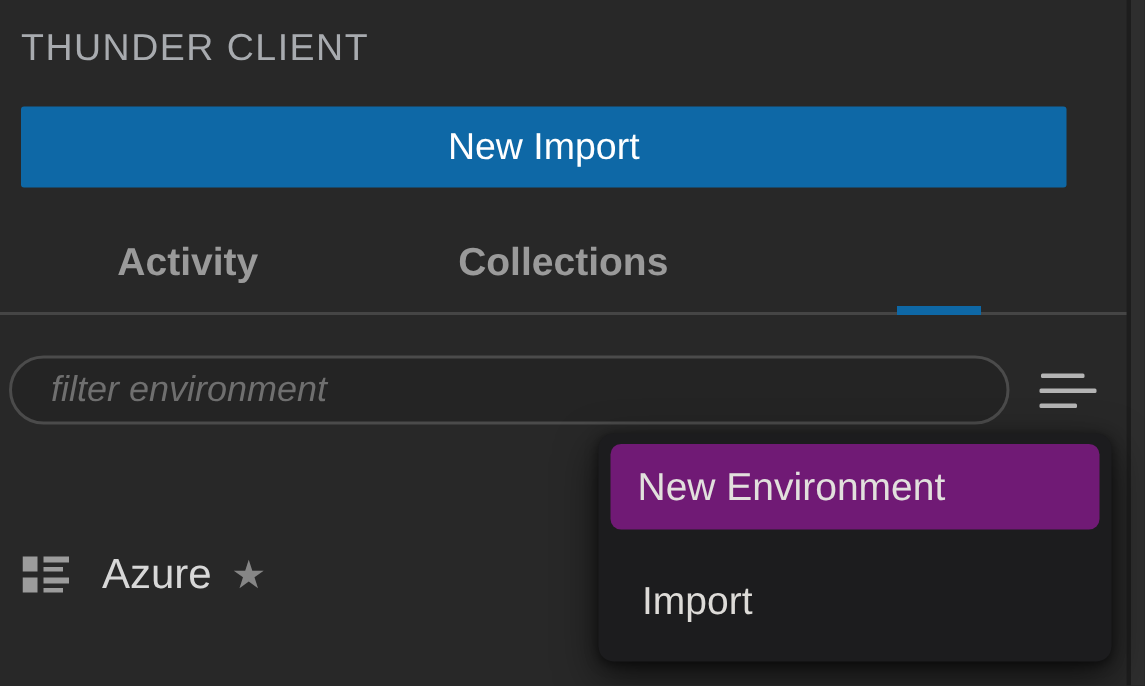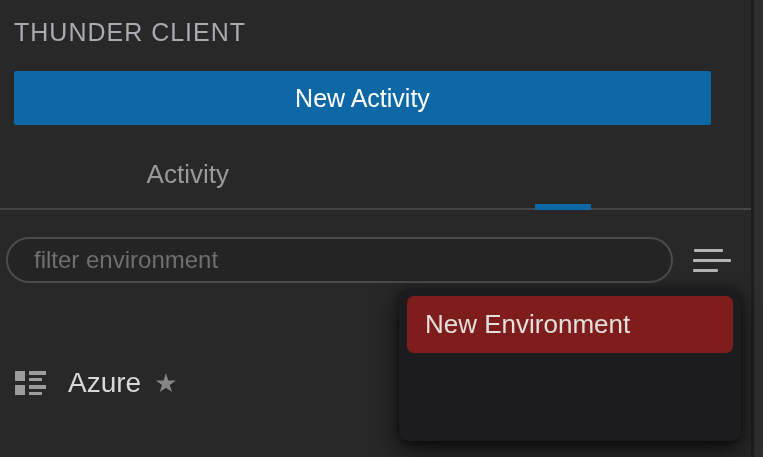--- a/index.html
+++ b/index.html
@@ -33,35 +33,35 @@
   }
 
   
   .tabs {
     position: absolute; left: 0; top: 140px; width: 751px; height: 70px;
     display: flex; border-bottom: 2px solid #454545;
   }
   .tab {
     flex: 1; display: flex; align-items: center; justify-content: center;
     position: relative; cursor: pointer;
-    font-size: 26px; font-weight: 400; color: #9a9a9a;
+    font-size: 26px; font-weight: 700; color: #9a9a9a;
   }
   .tab.active { color: #ffffff; }
   .tab .underline {
     position: absolute; bottom: -2px; left: 50%; transform: translateX(-50%);
     width: 56px; height: 6px; background: #0e68a6; display: none;
   }
   .tab.active .underline { display: block; }
 
   
   .filter-input {
     position: absolute; left: 6px; top: 237px; width: 667px; height: 46px;
     background: #242424; border: 2px solid #4b4b4b; border-radius: 23px;
     color: #d0d0d0; font-family: "Liberation Sans", sans-serif;
-    font-size: 24px; padding: 0 20px 0 26px; outline: none;
+    font-size: 24px; padding: 0 20px 0 26px; outline: none; font-style: italic;
   }
   .filter-input::placeholder { color: #6f6f6f; opacity: 1; }
 
   .menu-btn {
     position: absolute; left: 688px; top: 240px; width: 52px; height: 40px;
     background: transparent; border: none; cursor: pointer;
     display: flex; flex-direction: column; justify-content: center; gap: 7px;
     padding-left: 5px;
   }
   .menu-btn .bar { height: 3px; border-radius: 1px; background: #b4b4b4; }
@@ -87,37 +87,40 @@
     position: absolute; left: 399px; top: 289px; width: 342px; height: 152px;
     background: #1c1c1e; border-radius: 10px;
     box-shadow: 0 10px 28px rgba(0,0,0,0.6), 0 2px 8px rgba(0,0,0,0.5);
     padding: 7px 8px 12px 8px;
   }
   .context-menu .menu-item {
     height: 57px; border-radius: 7px;
     display: flex; align-items: center; padding-left: 21px;
     font-size: 26px; color: #dddbd8; cursor: pointer;
   }
-  .context-menu .menu-item.highlighted { background: #7f1d1d; color: #e2e0dd; padding-left: 18px; }
+  .context-menu .menu-item.highlighted { background: #701a75; color: #e2e0dd; padding-left: 18px; }
   .context-menu .menu-item + .menu-item { margin-top: 19px; }
 </style>
 </head>
 <body>
 
 <div class="stage">
 
   <div class="right-strip"></div>
 
   <div class="panel-title">THUNDER CLIENT</div>
 
-  <button class="new-request-btn">New Activity</button>
+  <button class="new-request-btn">New Import</button>
 
   <div class="tabs">
     <div class="tab">
       <span>Activity</span>
+    </div>
+    <div class="tab">
+      <span>Collections</span>
     </div>
     <div class="tab active">
       <span class="underline"></span>
     </div>
   </div>
 
   <input class="filter-input" type="text" placeholder="filter environment" style="">
 
   <button class="menu-btn">
     <span class="bar-wrap" style="display:contents;">
@@ -137,15 +140,18 @@
       <rect x="14" y="22" width="13" height="3" fill="#9c9c9c"></rect>
     </svg>
     <span class="env-name">Azure</span>
     <span class="env-star">★</span>
   </div>
 
   <div class="context-menu">
     <div class="menu-item highlighted">
       <span>New Environment</span>
     </div>
+    <div class="menu-item">
+      <span>Import</span>
+    </div>
   </div>
 
 </div>
 
 </body></html>

